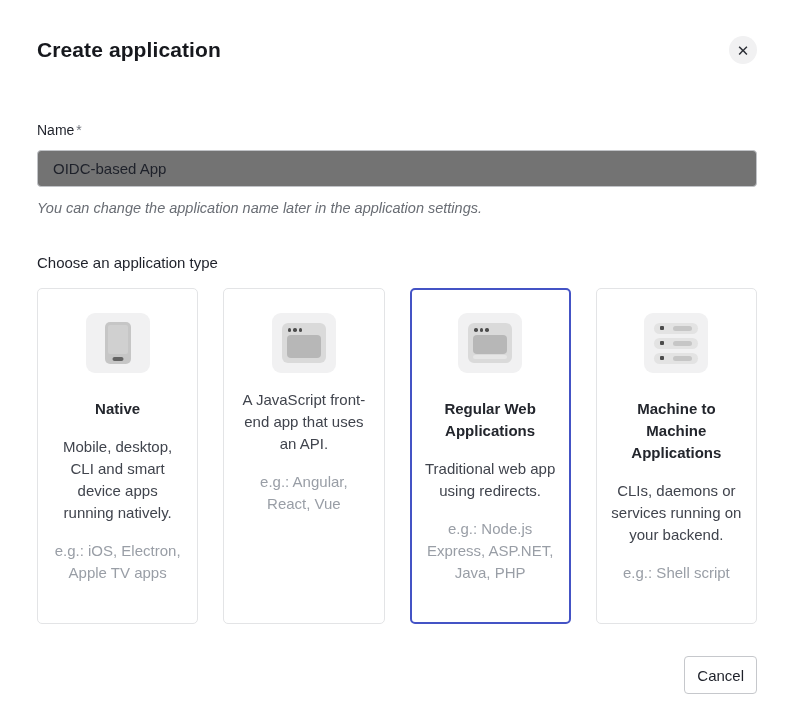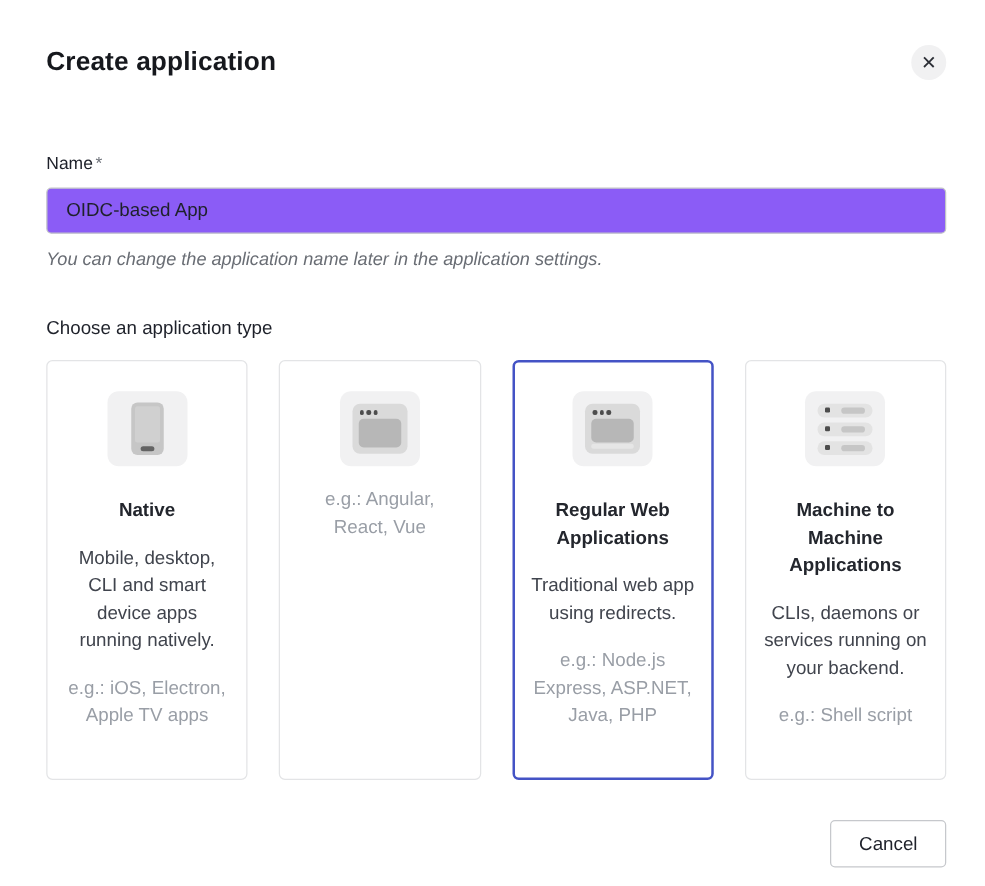--- a/index.html
+++ b/index.html
@@ -22,21 +22,21 @@
   }
 
   
   .field-label { margin-top: 58px; font-size: 14px; font-weight: 500; color: #1e212a; }
   .field-label .req { color: #6f737b; font-weight: 400; margin-left: 2px; }
   .name-input {
     margin-top: 12px; width: 720px; height: 37px;
     border: 1px solid #c1c3c7; border-radius: 4px;
     padding: 0 15px; font-size: 15px; color: #1e212a;
     font-family: "Liberation Sans", "DejaVu Sans", sans-serif;
-    outline: none; display: block; background: #8b5cf6;
+    outline: none; display: block; background: #737373;
   }
   .helper-text { margin-top: 13px; font-size: 14.5px; color: #696d74; font-style: italic; }
 
   
   .type-label { margin-top: 38px; font-size: 15px; font-weight: 500; color: #1e212a; }
 
   .cards { margin-top: 17px; display: flex; gap: 25px; width: 720px; }
   .card {
     flex: 1 1 0; height: 336px; background: #fff;
     border: 1px solid #e3e4e6; border-radius: 5px;
@@ -74,21 +74,21 @@
   .card-examples { margin-top: 16px; font-size: 15px; line-height: 22px; color: #999ea6; }
 
   
   .footer { margin-top: 32px; width: 720px; display: flex; justify-content: flex-end; gap: 9px; }
   .btn {
     height: 38px; border-radius: 4px; font-size: 15px; font-weight: 500;
     font-family: "Liberation Sans", "DejaVu Sans", sans-serif;
     display: inline-flex; align-items: center; justify-content: center;
     cursor: pointer;
   }
-  .btn-cancel { background: #ffffff; border: 1px solid #c6c8cc; color: #1e212a; padding: 0 22px; }
+  .btn-cancel { background: #ffffff; border: 1px solid #c6c8cc; color: #1e212a; padding: 0 12px; }
   .btn-create { background: #4655d2; border: 1px solid #4655d2; color: #ffffff; padding: 0 19px; }
 </style>
 </head>
 <body>
 
 <div class="modal">
 
   <div class="modal-header">
     <h1 class="modal-title">Create application</h1>
     <button class="close-btn">
@@ -122,20 +122,21 @@
       <div class="icon-tile">
         <div class="browser">
             <div class="dots">
               <i></i>
               <i></i>
               <i></i>
             </div>
             <div class="content"></div>
           </div>
       </div>
+      <div class="card-desc">A JavaScript front-end app that uses an API.</div>
       <div class="card-examples">e.g.: Angular, React, Vue</div>
     </div>
 
     <div class="card selected">
       <div class="icon-tile">
         <div class="browser with-base">
             <div class="dots">
               <i></i>
               <i></i>
               <i></i>

